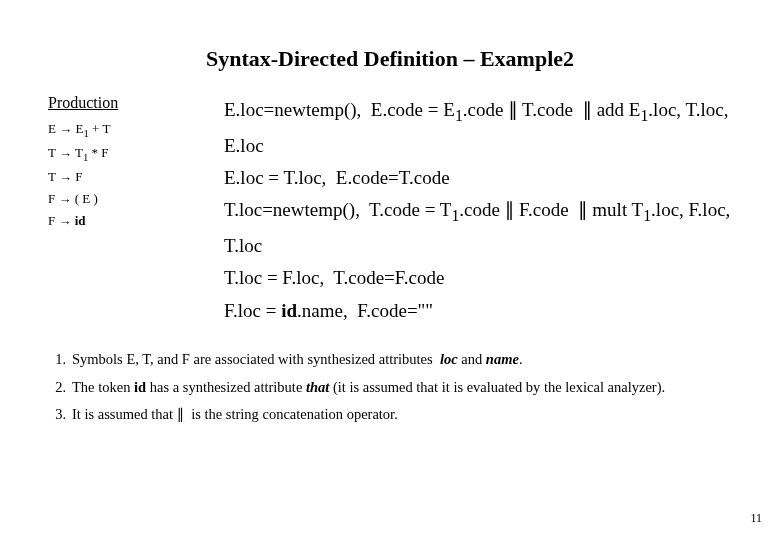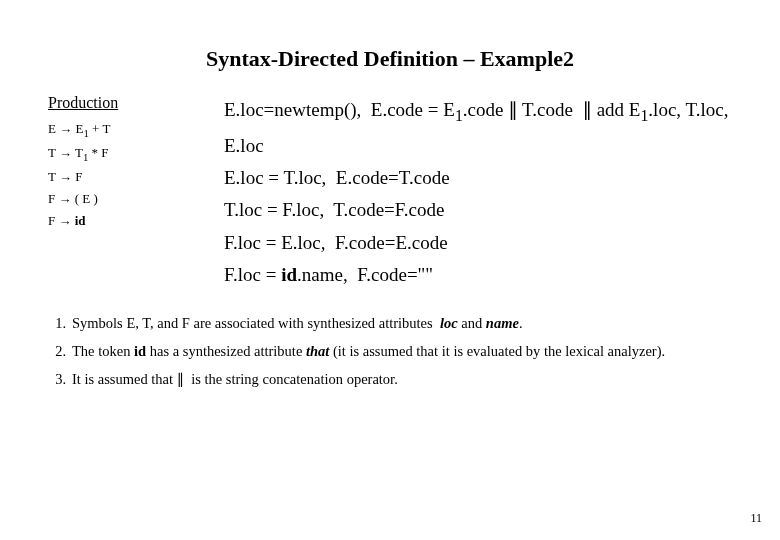--- a/index.html
+++ b/index.html
@@ -88,22 +88,22 @@
       <div class="col-header">Production</div>
       <div class="prod-row">E → E<sub>1</sub> + T</div>
       <div class="prod-row">T → T<sub>1</sub> * F</div>
       <div class="prod-row">T → F</div>
       <div class="prod-row">F → ( E )</div>
       <div class="prod-row">F → <span class="bold">id</span></div>
     </div>
     <div class="col-semantic">
       <div class="sem-row">E.loc=newtemp(),&nbsp; E.code = E<sub>1</sub>.code ∥ T.code &nbsp;∥ add E<sub>1</sub>.loc, T.loc, E.loc</div>
       <div class="sem-row">E.loc = T.loc,&nbsp; E.code=T.code</div>
+      <div class="sem-row">T.loc=newtemp(),&nbsp; T.code = T<sub>1</sub>.code ∥ F.code &nbsp;∥ mult T<sub>1</sub>.loc, F.loc, T.loc</div>
       <div class="sem-row">T.loc = F.loc,&nbsp; T.code=F.code</div>
-      <div class="sem-row">F.loc = E.loc,&nbsp; F.code=E.code</div>
       <div class="sem-row">F.loc = <span class="bold">id</span>.name,&nbsp; F.code=""</div>
     </div>
   </div>
 
   <div class="notes">
     <div class="note-item">
       <span class="note-num">1.</span>
       <span class="note-text">
         Symbols E, T, and F are associated with synthesized attributes &nbsp;<span class="italic">loc</span> and <span class="italic">name</span>.
       </span>

